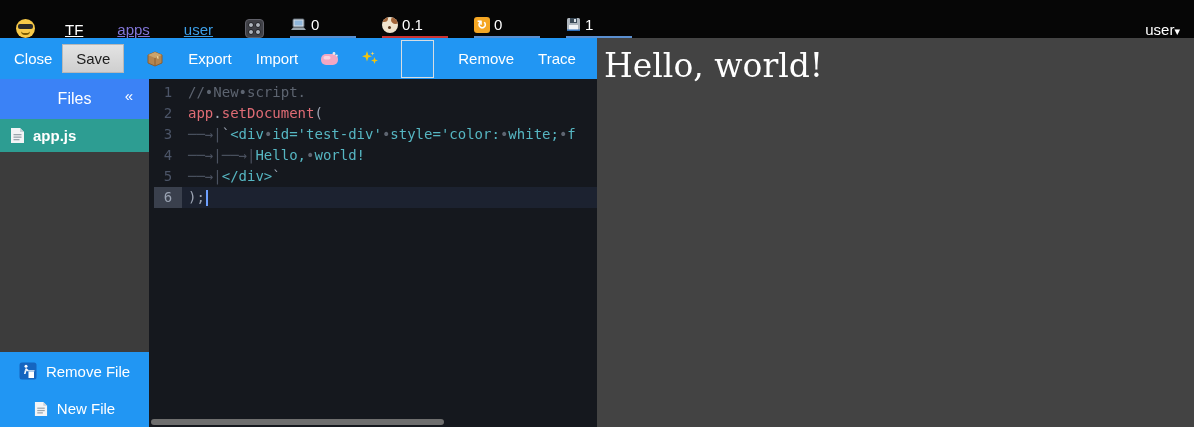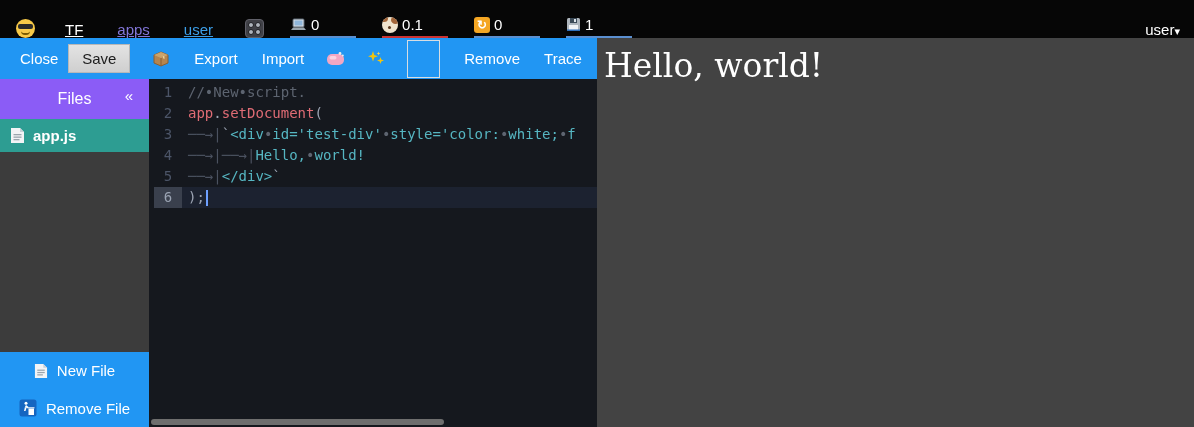--- a/index.html
+++ b/index.html
@@ -29,29 +29,29 @@
   .user-menu { margin-left:auto; margin-right:14px; cursor:pointer; color:#fff; }
   .user-menu .caret { font-size:11px; }
 
   
   .main { display:flex; height:389px; }
   .left-app { width:597px; display:flex; flex-direction:column; }
 
   
   .toolbar { height:41px; background:#2196f3; display:flex; align-items:center; color:#fff; font-size:15px; flex:0 0 auto; }
   .tbtn { background:none; border:none; color:#fff; font-size:15px; font-family:inherit; cursor:pointer; padding:0; margin-left:24px; }
-  .tbtn.close { margin-left:20px; }
+  .tbtn.close { margin-left:14px; }
   .tbtn.save { margin-left:10px; height:29px; width:62px; background:linear-gradient(#e3e3e3,#cfcfcf); color:#1c1c1c; border:1px solid #b8b8b8; }
   .tbtn.icon-btn { margin-left:22px; line-height:0; }
   .tbtn.empty-box { width:33px; height:38px; border:1px solid #d7dde2; background:transparent; margin-left:22px; }
 
   
   .work { display:flex; flex:1 1 auto; min-height:0; }
   .sidebar { width:149px; display:flex; flex-direction:column; background:#3c3c3c; flex:0 0 auto; }
-  .files-header { height:40px; background:#8b5cf6; color:#fff; font-size:16px; display:flex; align-items:center; justify-content:center; position:relative; flex:0 0 auto; }
+  .files-header { height:40px; background:#3b82f6; color:#fff; font-size:16px; display:flex; align-items:center; justify-content:center; position:relative; flex:0 0 auto; }
   .files-collapse { position:absolute; right:16px; top:8px; cursor:pointer; font-size:15px; }
   .file-item { height:33px; background:#2d9d92; color:#fff; font-weight:bold; font-size:15px; display:flex; align-items:center; gap:8px; padding-left:10px; cursor:pointer; flex:0 0 auto; }
   .sidebar .filler { flex:1 1 auto; }
   .side-btn { height:37px; background:#2196f3; color:#fff; font-size:15px; display:flex; align-items:center; justify-content:center; gap:9px; cursor:pointer; border:none; font-family:inherit; flex:0 0 auto; }
   .side-btn.remove { height:38px; }
 
   
   .editor { flex:1 1 auto; background:#15181e; font-family:"DejaVu Sans Mono", monospace; font-size:14px; color:#9da5b4; position:relative; padding-top:3px; overflow:hidden; }
   .cm-line { display:flex; height:21px; line-height:21px; white-space:pre; cursor:text; }
   .cm-gutter { width:28px; margin-left:5px; text-align:center; color:#4c5568; flex:0 0 auto; cursor:pointer; }
@@ -175,40 +175,40 @@
           <svg width="15" height="17" viewBox="0 0 15 17">
             <path d="M1 1 H10 L14 5 V16 H1 Z" fill="#f2f4f6"></path>
             <path d="M10 1 L10 5 H14 Z" fill="#c9d1d8"></path>
             <rect x="3.5" y="7" width="8" height="1.3" fill="#9aa5ad"></rect>
             <rect x="3.5" y="9.5" width="8" height="1.3" fill="#9aa5ad"></rect>
             <rect x="3.5" y="12" width="6" height="1.3" fill="#9aa5ad"></rect>
           </svg>
           <span>app.js</span>
         </div>
         <div class="filler"></div>
-        <button class="side-btn">
-          <svg width="14" height="16" viewBox="0 0 15 17">
-            <path d="M1 1 H10 L14 5 V16 H1 Z" fill="#f2f4f6"></path>
-            <path d="M10 1 L10 5 H14 Z" fill="#c9d1d8"></path>
-            <rect x="3.5" y="7" width="8" height="1.3" fill="#9aa5ad"></rect>
-            <rect x="3.5" y="9.5" width="8" height="1.3" fill="#9aa5ad"></rect>
-            <rect x="3.5" y="12" width="6" height="1.3" fill="#9aa5ad"></rect>
-          </svg>
-          <span>New File</span>
-        </button>
         <button class="side-btn remove">
           <svg width="18" height="18" viewBox="0 0 18 18">
             <rect x="0.5" y="0.5" width="17" height="17" rx="2.5" fill="#1565c0"></rect>
             <circle cx="7" cy="4.2" r="1.5" fill="#ffffff"></circle>
             <path d="M7 6 L9.5 8 L8.3 9.5 L6 7.8 Z" fill="#ffffff"></path>
             <path d="M6 7.8 L5 12 L6.5 12 L7.4 9" fill="#ffffff"></path>
             <rect x="9.5" y="9.5" width="5.5" height="6.5" fill="#ffffff"></rect>
             <rect x="9" y="8.3" width="6.5" height="1" fill="#ffffff"></rect>
           </svg>
           <span>Remove File</span>
+        </button>
+        <button class="side-btn">
+          <svg width="14" height="16" viewBox="0 0 15 17">
+            <path d="M1 1 H10 L14 5 V16 H1 Z" fill="#f2f4f6"></path>
+            <path d="M10 1 L10 5 H14 Z" fill="#c9d1d8"></path>
+            <rect x="3.5" y="7" width="8" height="1.3" fill="#9aa5ad"></rect>
+            <rect x="3.5" y="9.5" width="8" height="1.3" fill="#9aa5ad"></rect>
+            <rect x="3.5" y="12" width="6" height="1.3" fill="#9aa5ad"></rect>
+          </svg>
+          <span>New File</span>
         </button>
       </div>
 
       <div class="editor">
         <div id="editor-lines">
             <div class="cm-line"><span class="cm-gutter">1</span><span class="cm-code"><span class="seg-com">//•New•script.</span></span></div>
             <div class="cm-line"><span class="cm-gutter">2</span><span class="cm-code"><span class="seg-red">app</span><span class="seg-pun">.</span><span class="seg-red">setDocument</span><span class="seg-pun">(</span></span></div>
             <div class="cm-line"><span class="cm-gutter">3</span><span class="cm-code"><span class="seg-tab">──→|</span><span class="seg-pun">`</span><span class="seg-str">&lt;div</span><span class="seg-ws">•</span><span class="seg-str">id='test-div'</span><span class="seg-ws">•</span><span class="seg-str">style='color:</span><span class="seg-ws">•</span><span class="seg-str">white;</span><span class="seg-ws">•</span><span class="seg-str">f</span></span></div>
             <div class="cm-line"><span class="cm-gutter">4</span><span class="cm-code"><span class="seg-tab">──→|──→|</span><span class="seg-str">Hello,</span><span class="seg-ws">•</span><span class="seg-str">world!</span></span></div>
             <div class="cm-line"><span class="cm-gutter">5</span><span class="cm-code"><span class="seg-tab">──→|</span><span class="seg-str">&lt;/div&gt;</span><span class="seg-pun">`</span></span></div>

